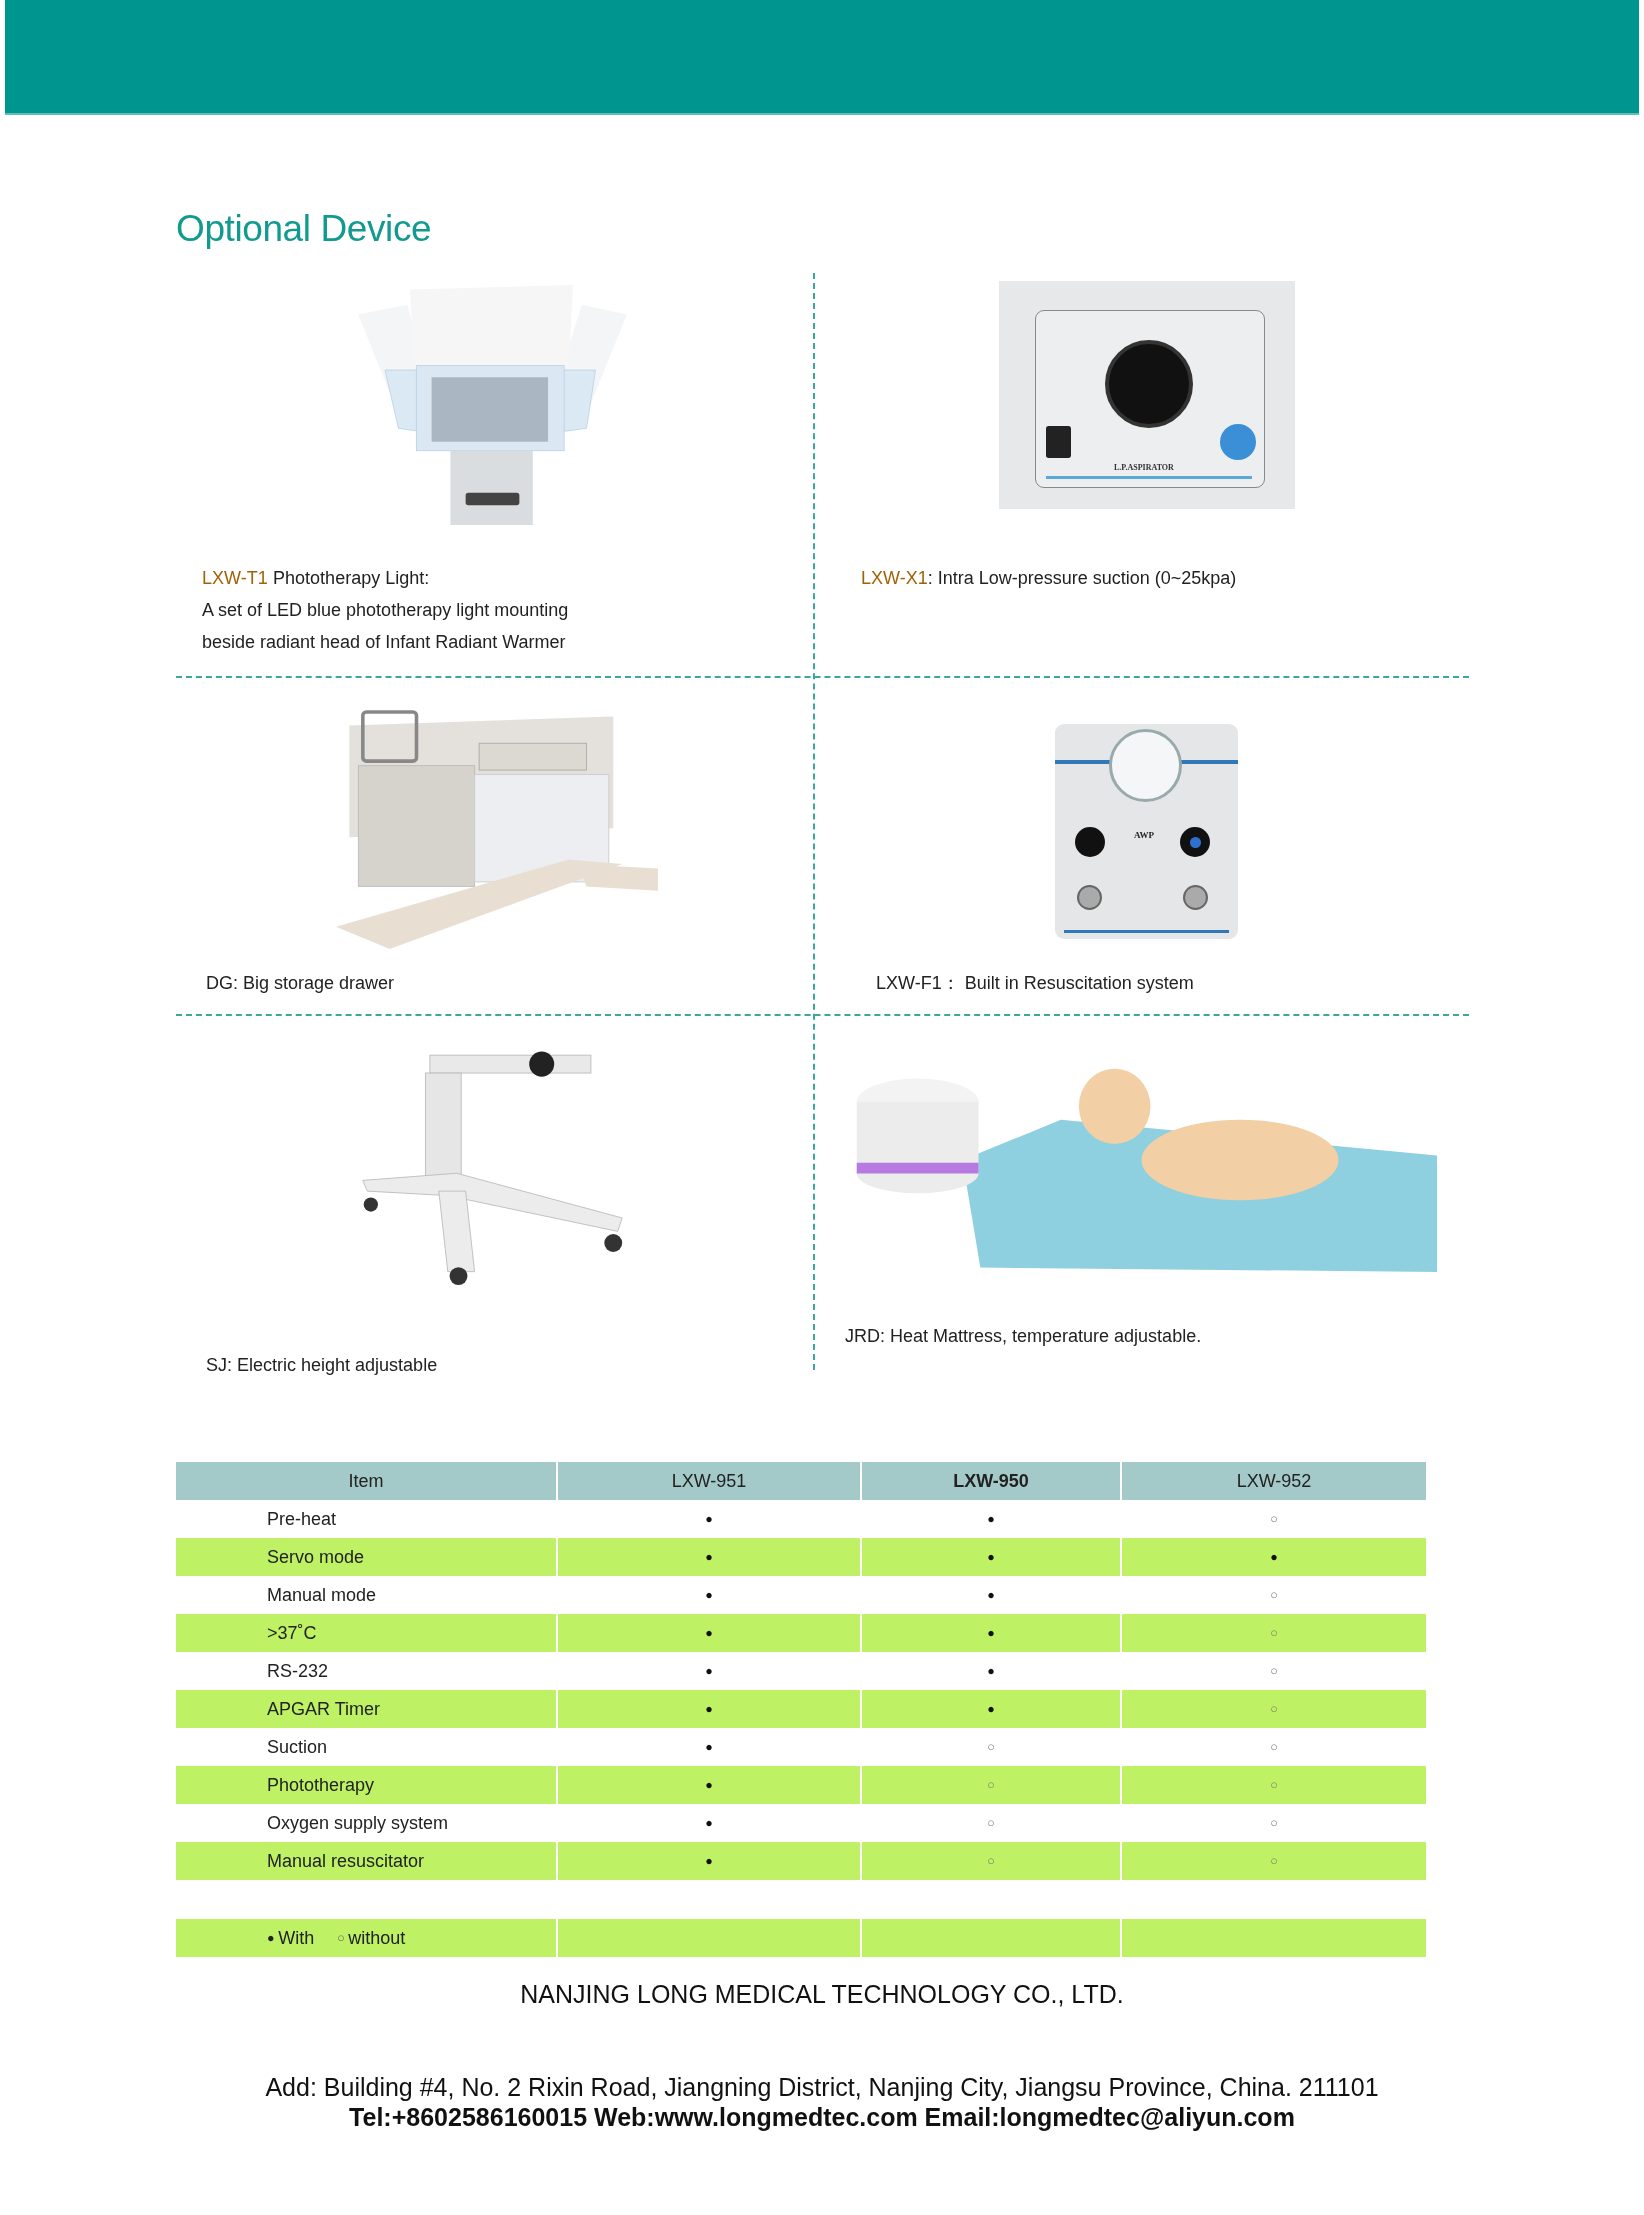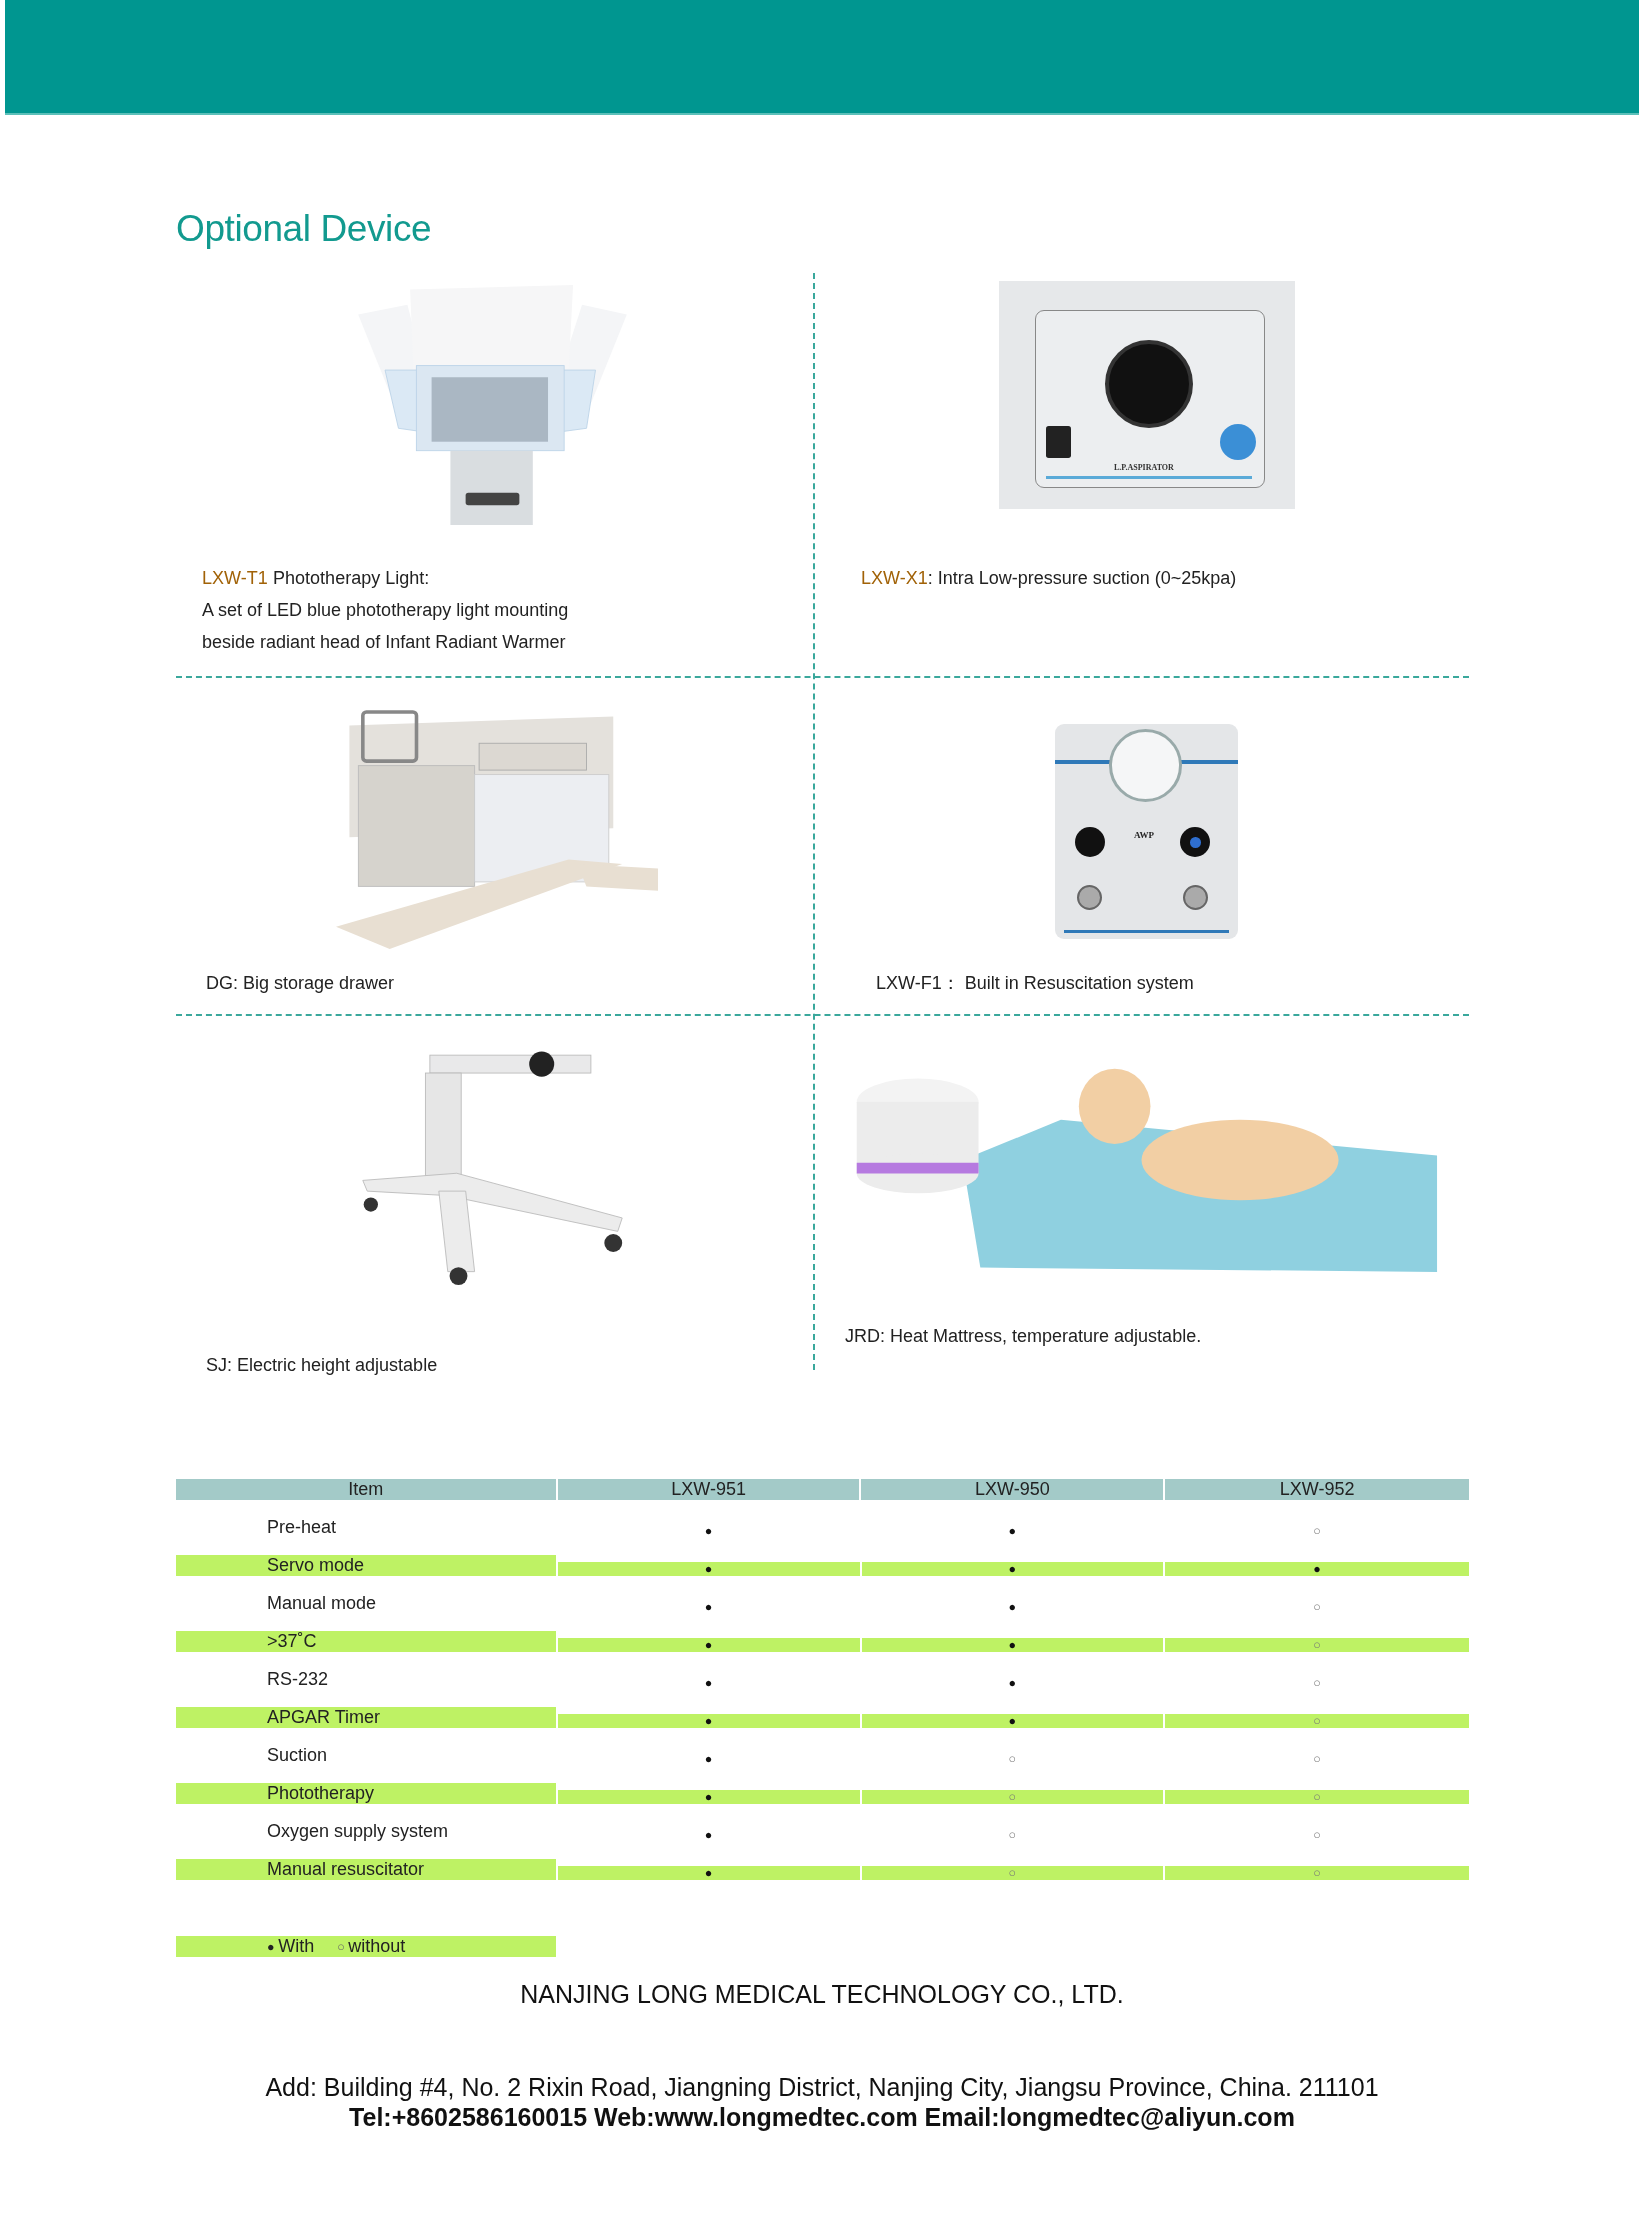--- a/index.html
+++ b/index.html
@@ -6,26 +6,26 @@
   body{width:1644px;height:2216px;position:relative;overflow:hidden;font-family:"Liberation Sans",sans-serif;color:#222;}
   .header-bar{position:absolute;left:5.4px;top:0;width:1634px;height:113px;background:#009690;border-bottom:2.7px solid #5cc0b9;}
   .page-title{position:absolute;left:176px;top:208px;font-size:37px;color:#129a8f;letter-spacing:-0.4px;}
   .vdiv{position:absolute;left:813px;top:273px;height:1097px;border-left:2.7px dashed #3aa89c;}
   .hdiv{position:absolute;left:176px;width:1293px;border-top:2.7px dashed #3aa89c;}
   .photo{position:absolute;overflow:hidden;}
   .caption{position:absolute;font-size:18px;color:#222;line-height:32px;}
   .caption .code{font-size:18px;color:#a16207;margin-right:5.4px;}
   
   .spec-table{position:absolute;left:176px;top:1462px;width:1293px;border-collapse:separate;border-spacing:0;}
-  .trow{display:flex;height:38px;align-items:flex-end;}
+  .trow{display:flex;height:38px;}
   .tcell{box-sizing:border-box;border-right:2.7px solid #fff;display:flex;align-items:center;font-size:18px;color:#222;}
   .tcell:last-child{border-right:none;}
   .c0{width:382px;padding-left:91px;}
   .c1{width:304px;justify-content:center;}
-  .c2{width:304px;justify-content:center;}
+  .c2{width:260px;justify-content:center;font-weight:bold;}
   .c3{width:304px;justify-content:center;}
   .thead .tcell{background:#a3cac8;justify-content:center;padding-left:0;}
   .thead .c0{padding-left:0;justify-content:center;}
   .alt{background:#bef264;}
   .legend-row{position:absolute;left:176px;top:1919px;width:1293px;}
   .footer{position:absolute;left:0;width:1644px;text-align:center;font-size:25px;color:#111;line-height:29.6px;}
 </style>
 </head>
 <body>
 

